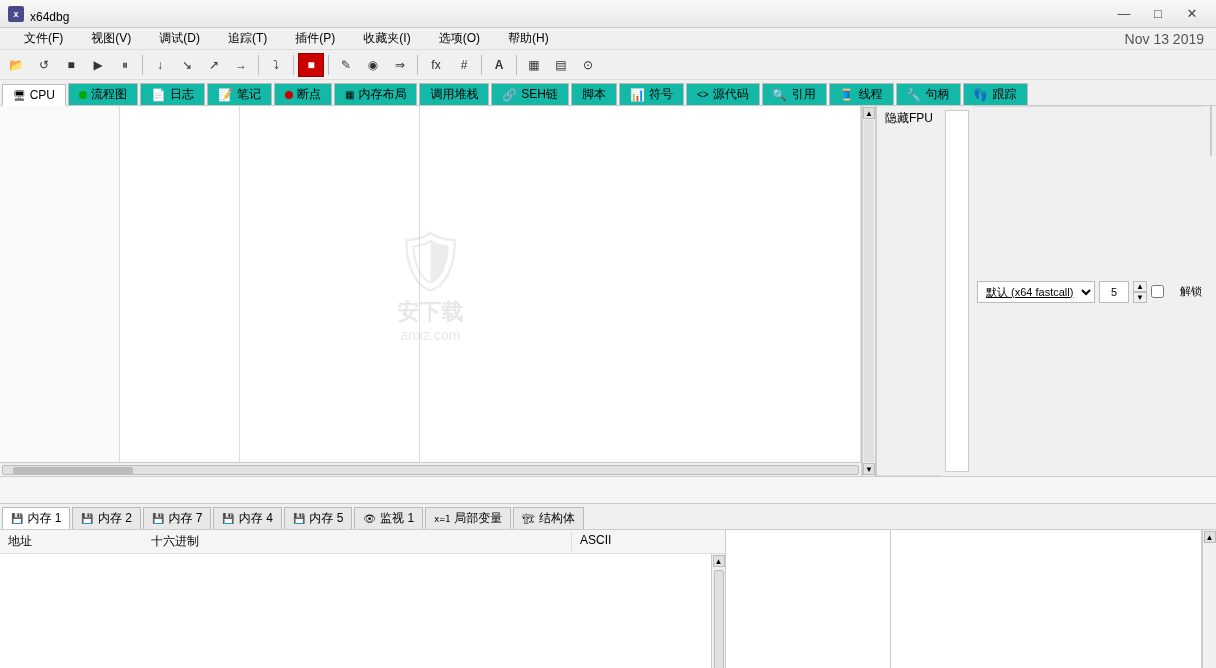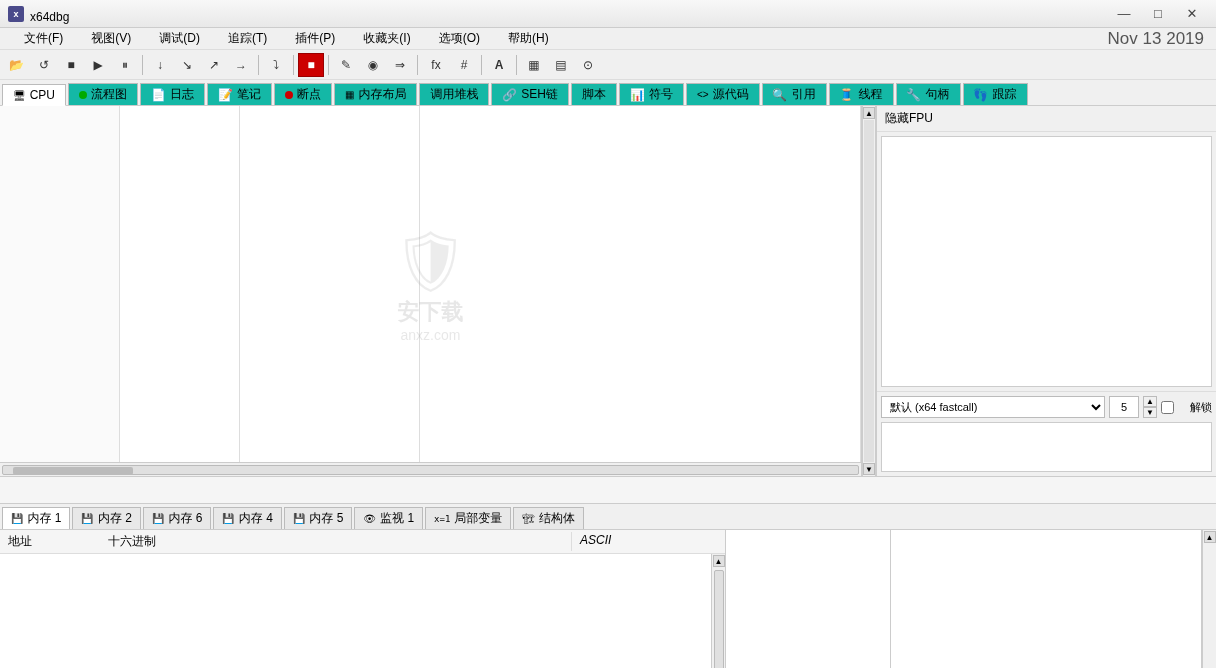--- a/index.html
+++ b/index.html
@@ -69,21 +69,21 @@
     }
     .menu-item {
       padding: 2px 8px;
       cursor: pointer;
       font-size: 12px;
       white-space: nowrap;
       margin-left: 12px;
     }
     .menu-date {
       margin-left: auto;
-      font-size: 17px;
+      font-size: 14px;
       color: #555;
       padding-right: 8px;
     }
 
     
     .toolbar {
       background: #f0f0f0;
       height: 30px;
       display: flex;
       align-items: center;
@@ -213,21 +213,21 @@
       background: #bbb;
       border-radius: 2px;
     }
 
     
     .fpu-panel {
       width: 340px;
       background: #f0f0f0;
       border-left: 1px solid #ccc;
       display: flex;
-      flex-direction: column;
+      flex-direction: row;
     }
     .fpu-header {
       padding: 4px 8px;
       font-size: 12px;
       background: #f0f0f0;
       border-bottom: 1px solid #ddd;
     }
     .fpu-content {
       flex: 1;
       background: white;
@@ -241,20 +241,21 @@
       gap: 4px;
       border-top: 1px solid #ddd;
     }
     .fpu-select {
       flex: 1;
       height: 22px;
       font-size: 11px;
       border: 1px solid #bbb;
       background: white;
       padding: 0 4px;
+      text-decoration: underline;
     }
     .fpu-spinbox {
       width: 30px;
       height: 22px;
       border: 1px solid #bbb;
       background: white;
       text-align: center;
       font-size: 11px;
     }
     .fpu-spinbtns {
@@ -324,28 +325,29 @@
       background: white;
       border-right: 1px solid #ccc;
       display: flex;
       flex-direction: column;
     }
     .memory-header {
       display: flex;
       background: #f5f5f5;
       border-bottom: 1px solid #ddd;
       padding: 2px 4px;
+      gap: 43px;
     }
     .memory-col-header {
       font-size: 12px;
       padding: 1px 4px;
     }
     .memory-col-header.addr { width: 100px; }
     .memory-col-header.hex { flex: 1; }
-    .memory-col-header.ascii { width: 150px; border-left: 1px solid #ddd; padding-left: 8px; font-style: italic; }
+    .memory-col-header.ascii { width: 150px; border-left: 1px solid #ddd; padding-left: 8px; }
     .memory-body {
       flex: 1;
       overflow: hidden;
       position: relative;
     }
     .scrollbar-v {
       width: 14px;
       background: #f0f0f0;
       border-left: 1px solid #ccc;
       display: flex;
@@ -576,21 +578,21 @@
   <div class="tab-bottom active">
     <span style="font-size:10px;">💾</span>
     <span>内存 1</span>
   </div>
   <div class="tab-bottom">
     <span style="font-size:10px;">💾</span>
     <span>内存 2</span>
   </div>
   <div class="tab-bottom">
     <span style="font-size:10px;">💾</span>
-    <span>内存 6</span>
+    <span>内存 7</span>
   </div>
   <div class="tab-bottom">
     <span style="font-size:10px;">💾</span>
     <span>内存 4</span>
   </div>
   <div class="tab-bottom">
     <span style="font-size:10px;">💾</span>
     <span>内存 5</span>
   </div>
   <div class="tab-bottom">

